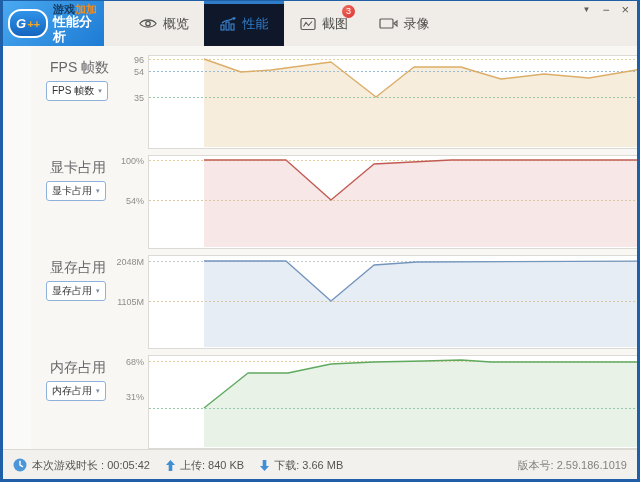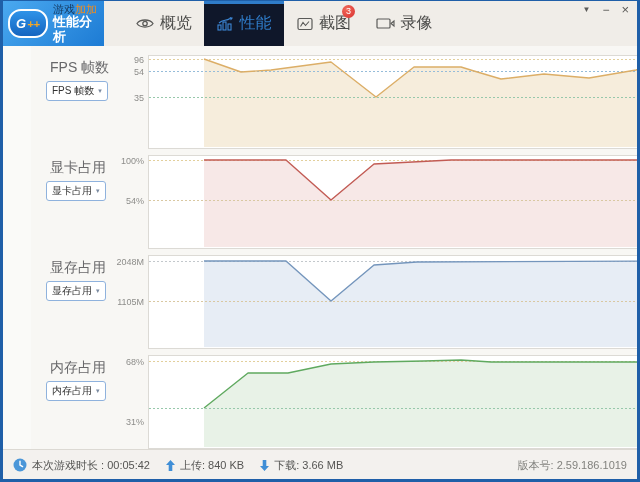--- a/index.html
+++ b/index.html
@@ -7,27 +7,27 @@
     border:3px solid #1f5fa8;border-top-width:1px;background:#fafaf8;overflow:hidden;}
   
   .tabbar{position:relative;height:45px;background:#f0ede8;display:flex;align-items:stretch;}
   .logo{width:101px;display:flex;align-items:center;gap:5px;padding-left:5px;box-sizing:border-box;
     background:linear-gradient(135deg,#4aa9f0 0%,#1d7bd4 100%);}
   .logo-badge{flex:0 0 auto;width:36px;height:25px;border-radius:13px;border:2px solid #ffffff;
     background:linear-gradient(180deg,#2f93e8,#1565c0);color:#fff;font-weight:bold;font-style:italic;
     font-size:13px;display:flex;align-items:center;justify-content:center;letter-spacing:0;}
   .logo-badge .plus{color:#f7a823;font-size:11px;margin-left:1px;}
   .logo-text{line-height:1.1;}
-  .logo-line1{font-size:11px;font-weight:normal;color:#173c63;}
+  .logo-line1{font-size:11px;font-weight:bold;color:#173c63;}
   .logo-line1 .orange{color:#f08c1e;}
   .logo-line2{font-size:13px;font-weight:bold;color:#ffffff;}
   .tabs{display:flex;margin-left:20px;height:100%;}
   .tab{position:relative;width:80px;display:flex;align-items:center;justify-content:center;gap:6px;
     cursor:pointer;box-sizing:border-box;}
-  .tab .tlabel{font-size:16px;color:#4c4c4a;text-align:right;}
+  .tab .tlabel{font-size:13px;color:#4c4c4a;text-align:right;}
   .tab.active{background:#0f172a;box-shadow:inset 0 3px 0 #2f7cc9;}
   .tab.active .tlabel{color:#2f7cc9;}
   .ticon{display:flex;align-items:center;}
   .badge{position:absolute;top:4px;right:9px;width:13px;height:13px;border-radius:50%;
     background:radial-gradient(circle at 35% 30%,#f06a5a,#d92f2f);color:#fff;font-size:9px;
     line-height:13px;text-align:center;}
   .win-controls{position:absolute;top:3px;right:8px;display:flex;gap:12px;align-items:center;}
   .win-controls span{color:#5a5a58;cursor:pointer;line-height:12px;}
   .wc-menu{font-size:8px;}
   .wc-min{font-size:12px;}
@@ -170,21 +170,21 @@
           </svg>
         </div>
       </div>
       <div class="panel" style="top: 310px;">
         <div class="ptitle">内存占用</div>
         <div class="dd">
           <span>内存占用</span>
           <span class="dda">▾</span>
         </div>
         <div class="tick" style="top:1px">68%</div>
-        <div class="tick" style="top:61px">31%</div>
+        <div class="tick" style="top:36px">31%</div>
         <div class="plot">
           <svg width="507" height="92" viewBox="0 0 507 92">
             <polygon points="55,52 99,17 139,17 182,8 225,6 275,5 312,4 342,6 507,6 507,91 55,91" fill="#e8f2e7"></polygon>
             <line x1="0" x2="507" y1="5.5" y2="5.5" stroke="#e2cf9c" stroke-width="1" stroke-dasharray="2,2"></line>
             <line x1="0" x2="507" y1="52.5" y2="52.5" stroke="#97c8ab" stroke-width="1" stroke-dasharray="2,2"></line>
             <polyline points="55,52 99,17 139,17 182,8 225,6 275,5 312,4 342,6 507,6" fill="none" stroke="#5fa95f" stroke-width="1.4" stroke-linejoin="round"></polyline>
           </svg>
         </div>
       </div>
     </div>

